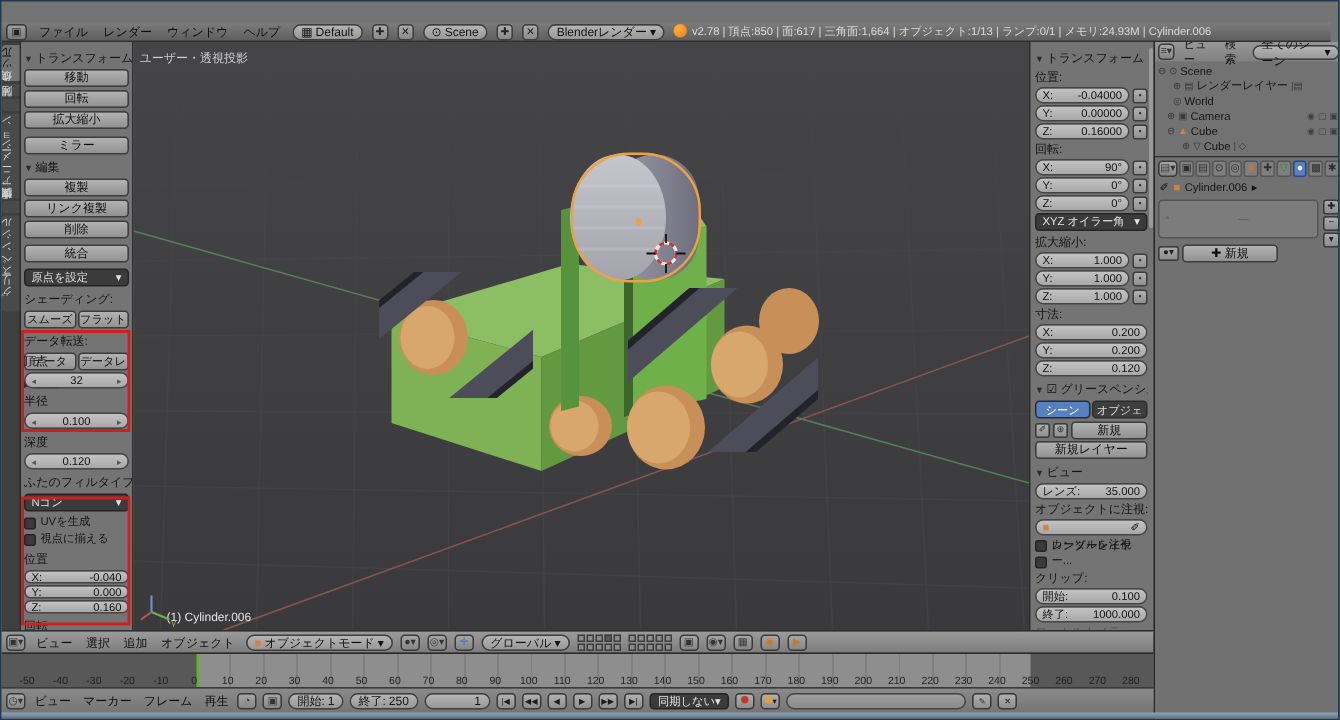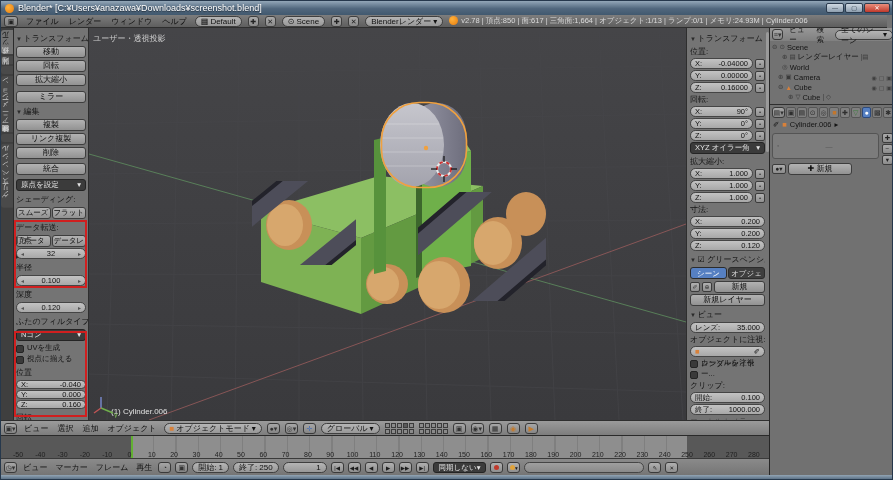--- a/index.html
+++ b/index.html
@@ -91,29 +91,20 @@
 .pb{width:13px;height:11px;border:1px solid #3a3a3a;border-radius:3px;background:linear-gradient(#b0b0b0,#8f8f8f);font-size:5.5px;line-height:10px;text-align:center;color:#1c1c1c}
 .keyfld{width:120px;height:11px;border:1px solid #454545;border-radius:7px;background:linear-gradient(#9f9f9f,#8a8a8a)}
 .winbottom{position:absolute;left:0;top:474px;width:893px;height:6px;background:linear-gradient(#93a5b5,#41596f)}
 .dot{width:6px;height:6px;border-radius:50%}
 </style>
 </head>
 <body>
 
 <div id="app">
 
-  <div class="titlebar">
-    <span class="blogo"></span>
-    <span class="ttext">Blender* [C:¥Users¥anazawa¥Downloads¥screenshot.blend]</span>
-    <div class="winbtns">
-      <div class="wb">—</div>
-      <div class="wb">▢</div>
-      <div class="wb close">✕</div>
-    </div>
-  </div>
 
   <div class="topbar">
     <span class="editor-ic">▣</span>
     <span class="menuitem">ファイル</span>
     <span class="menuitem">レンダー</span>
     <span class="menuitem">ウィンドウ</span>
     <span class="menuitem">ヘルプ</span>
     <span class="pill">
         <span>▦</span>
         <span>Default</span>

